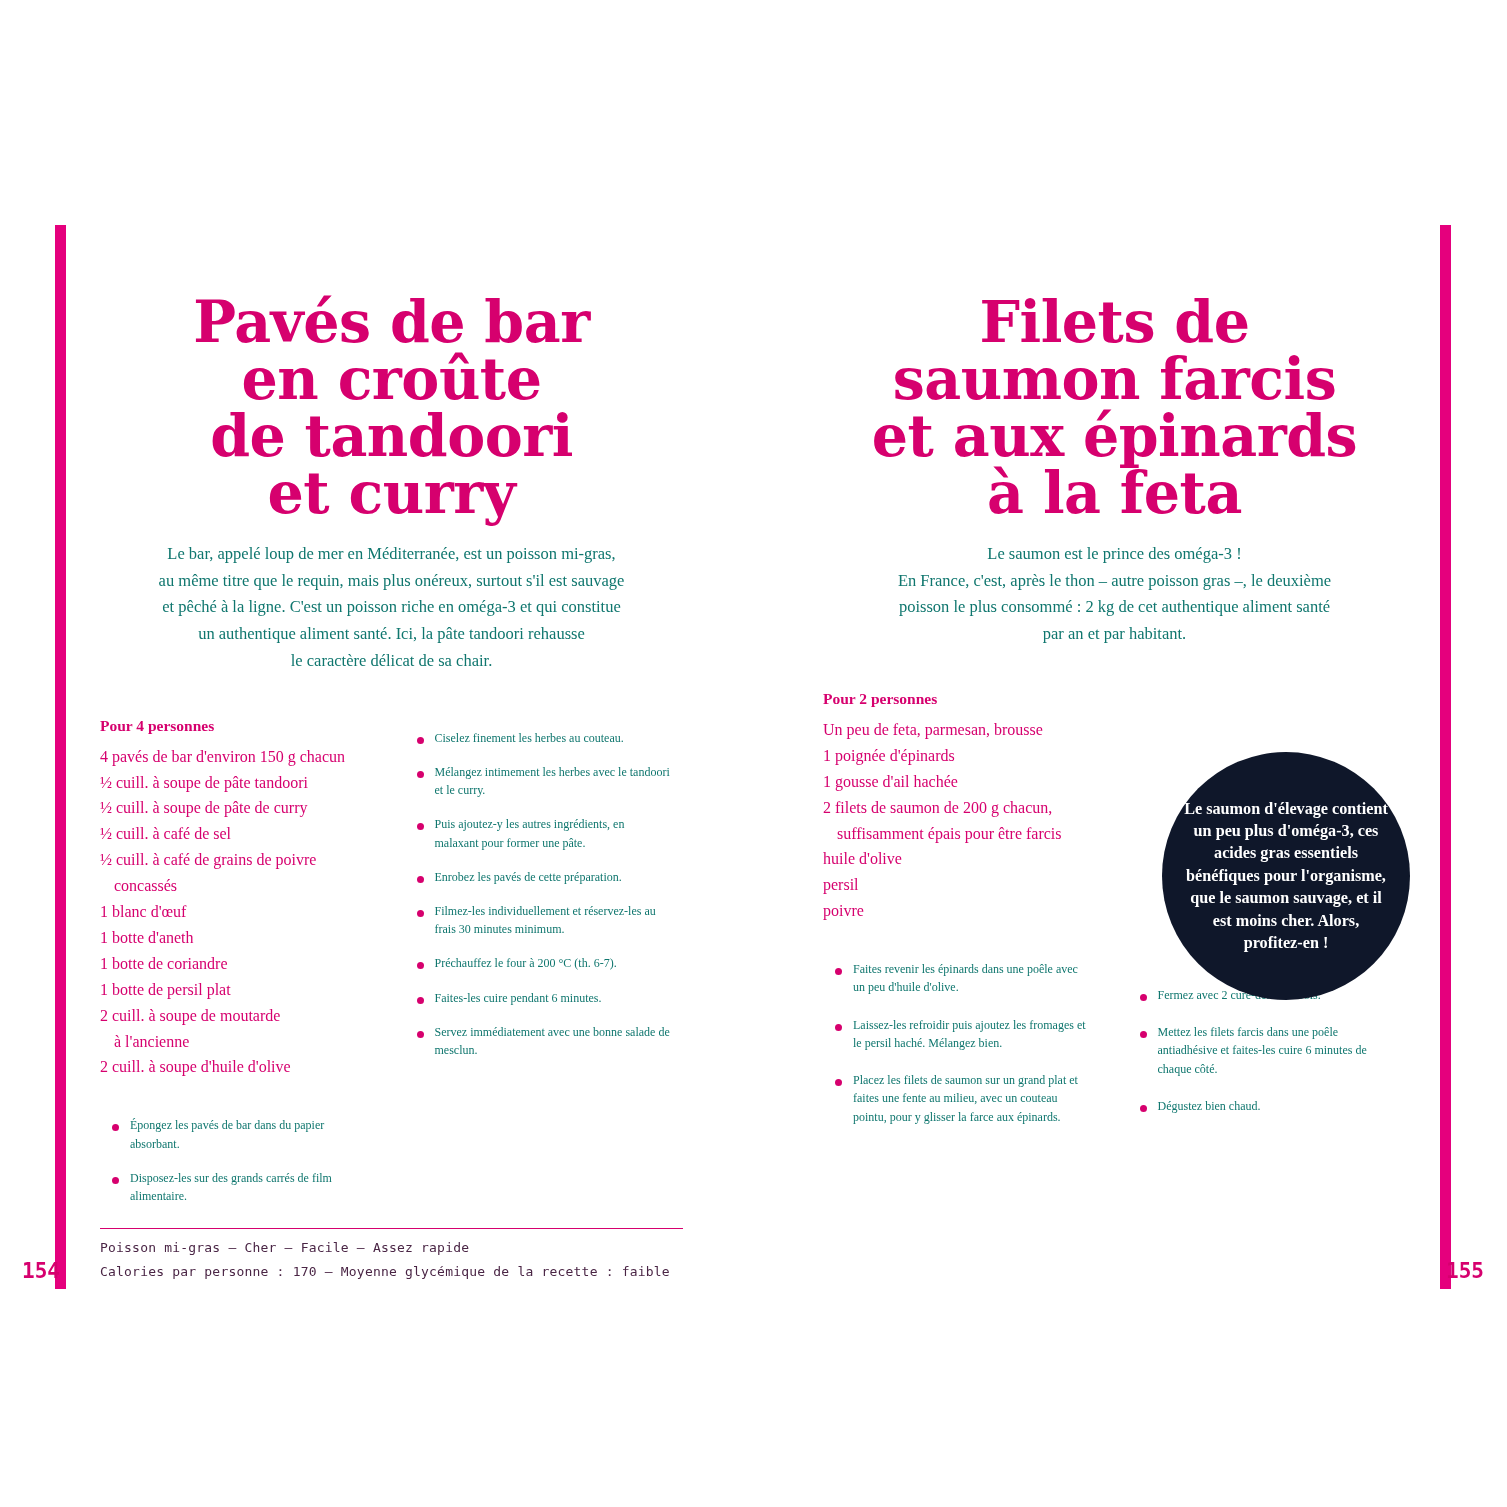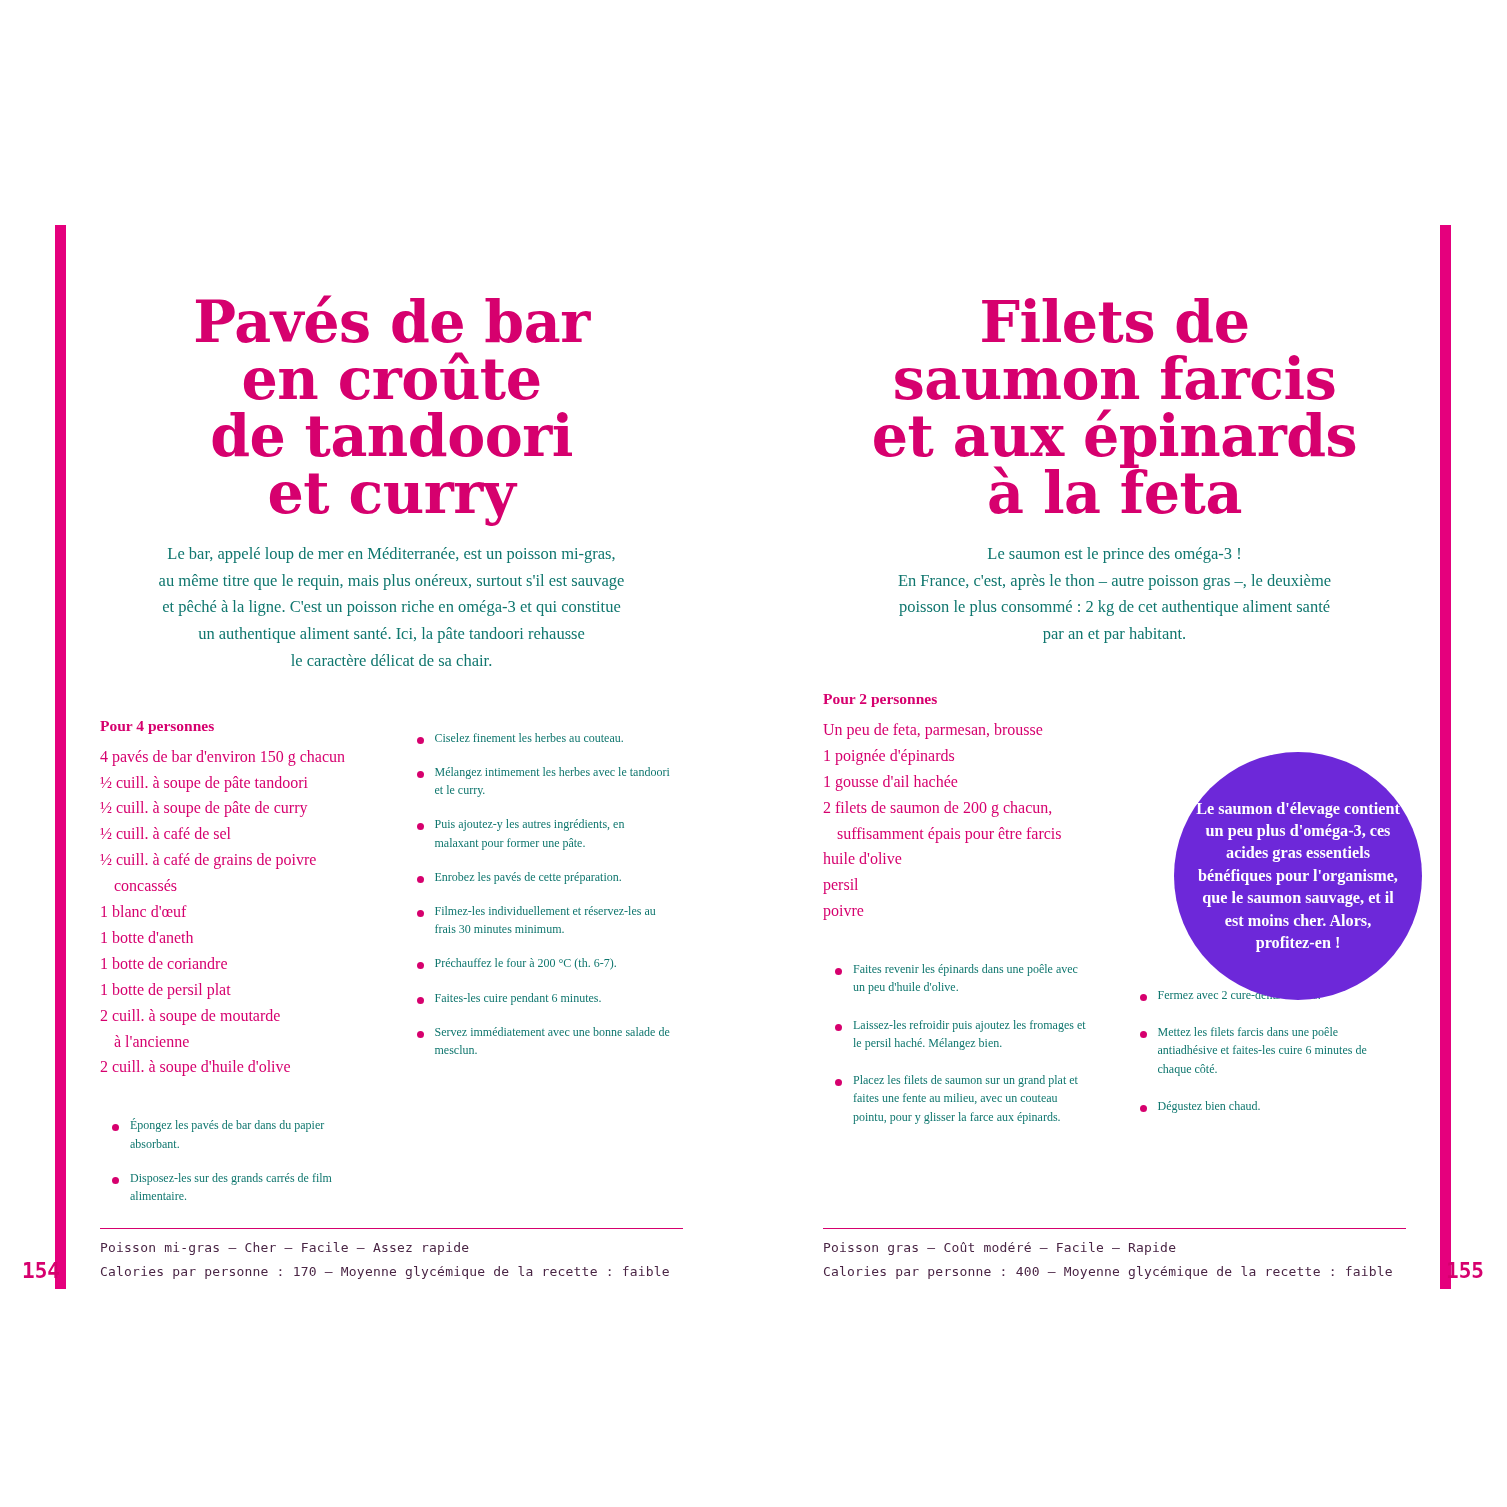--- a/index.html
+++ b/index.html
@@ -120,26 +120,26 @@
     border-radius: 50%;
     background: #d6006e;
   }
   .steps.spaced li { margin-bottom: 19px; }
 
   .steps-after-ing { margin-top: 36px; }
 
   
   .callout {
     position: absolute;
-    right: 84px;
+    right: 96px;
     top: 752px;
     width: 248px;
     height: 248px;
     border-radius: 50%;
-    background: #6d28d9;
+    background: #0f172a;
     color: #ffffff;
     display: flex;
     align-items: center;
     justify-content: center;
     text-align: center;
     box-sizing: border-box;
     padding: 22px;
     font-family: "Liberation Serif", serif;
     font-weight: bold;
     font-size: 16.2px;
@@ -290,20 +290,15 @@
             <li>Dégustez bien chaud.</li>
           </ul>
         </div>
       </div>
     </div>
 
     <div class="callout">
       <div>Le saumon d'élevage contient un peu plus d'oméga-3, ces acides gras essentiels bénéfiques pour l'organisme, que le saumon sauvage, et il est moins cher. Alors, profitez-en !</div>
     </div>
 
-    <div class="footer">
-      <div class="rule"></div>
-      <div class="line">Poisson gras – Coût modéré – Facile – Rapide</div>
-      <div class="line">Calories par personne : 400 – Moyenne glycémique de la recette : faible</div>
-    </div>
   </div>
 
 </div>
 
 </body></html>

